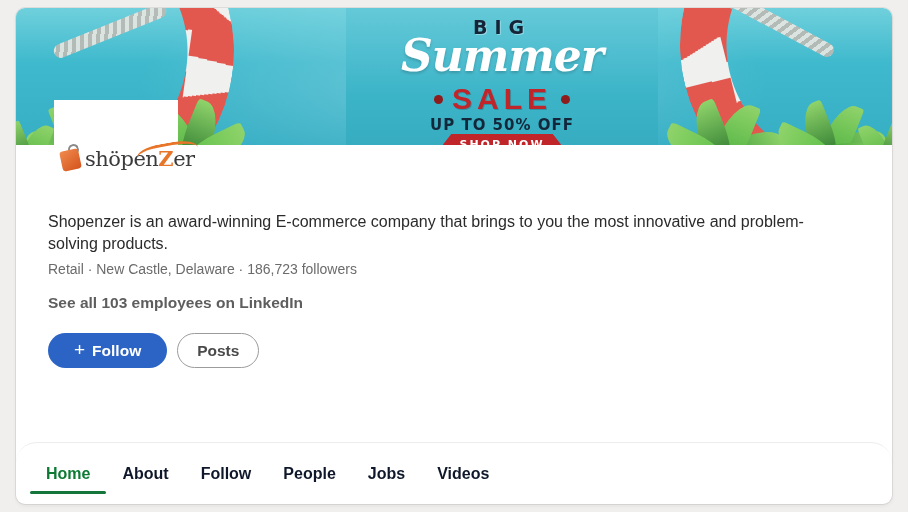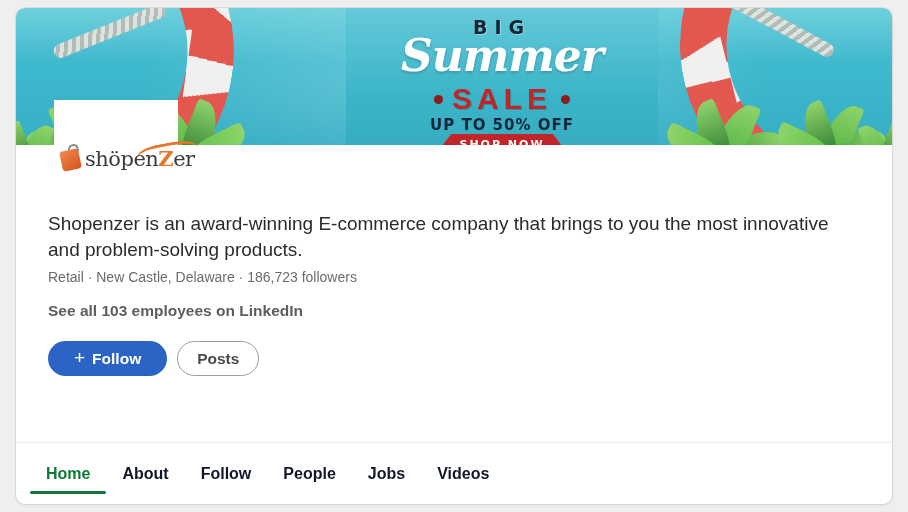--- a/index.html
+++ b/index.html
@@ -186,21 +186,21 @@
 
   
   #info { padding: 60px 34px 0 32px; }
 
   #company-name {
     font-size: 25px; font-weight: 700; color: #191919;
     letter-spacing: -.2px; line-height: 1.15;
   }
   #tagline {
     margin-top: 6px;
-    font-size: 19px; color: #2b2b2b; line-height: 1.38;
+    font-size: 16px; color: #2b2b2b; line-height: 1.38;
     max-width: 800px;
   }
   #meta-line {
     margin-top: 6px;
     font-size: 14px; color: #6b6b6b;
   }
   #employees-link {
     display: inline-block; margin-top: 17px;
     font-size: 15.5px; font-weight: 700; color: #5e5e5e;
     cursor: pointer;
@@ -230,20 +230,21 @@
   #btn-more {
     background: #ffffff; color: #4a4a4a;
     padding: 0 19px; border: 1.4px solid #9c9c9c;
   }
 
   
   #tabs-wrap {
     position: absolute; left: 0; right: 0; bottom: 0;
     border-top: 1px solid #ececec;
     height: 62px;
+    border-radius: 21px;
   }
   #tabs {
     display: flex; align-items: stretch; height: 100%;
     padding-left: 14px;
   }
   .tab {
     position: relative;
     display: flex; align-items: center;
     padding: 0 16px;
     font-size: 16px; font-weight: 700; color: #0f172a;

